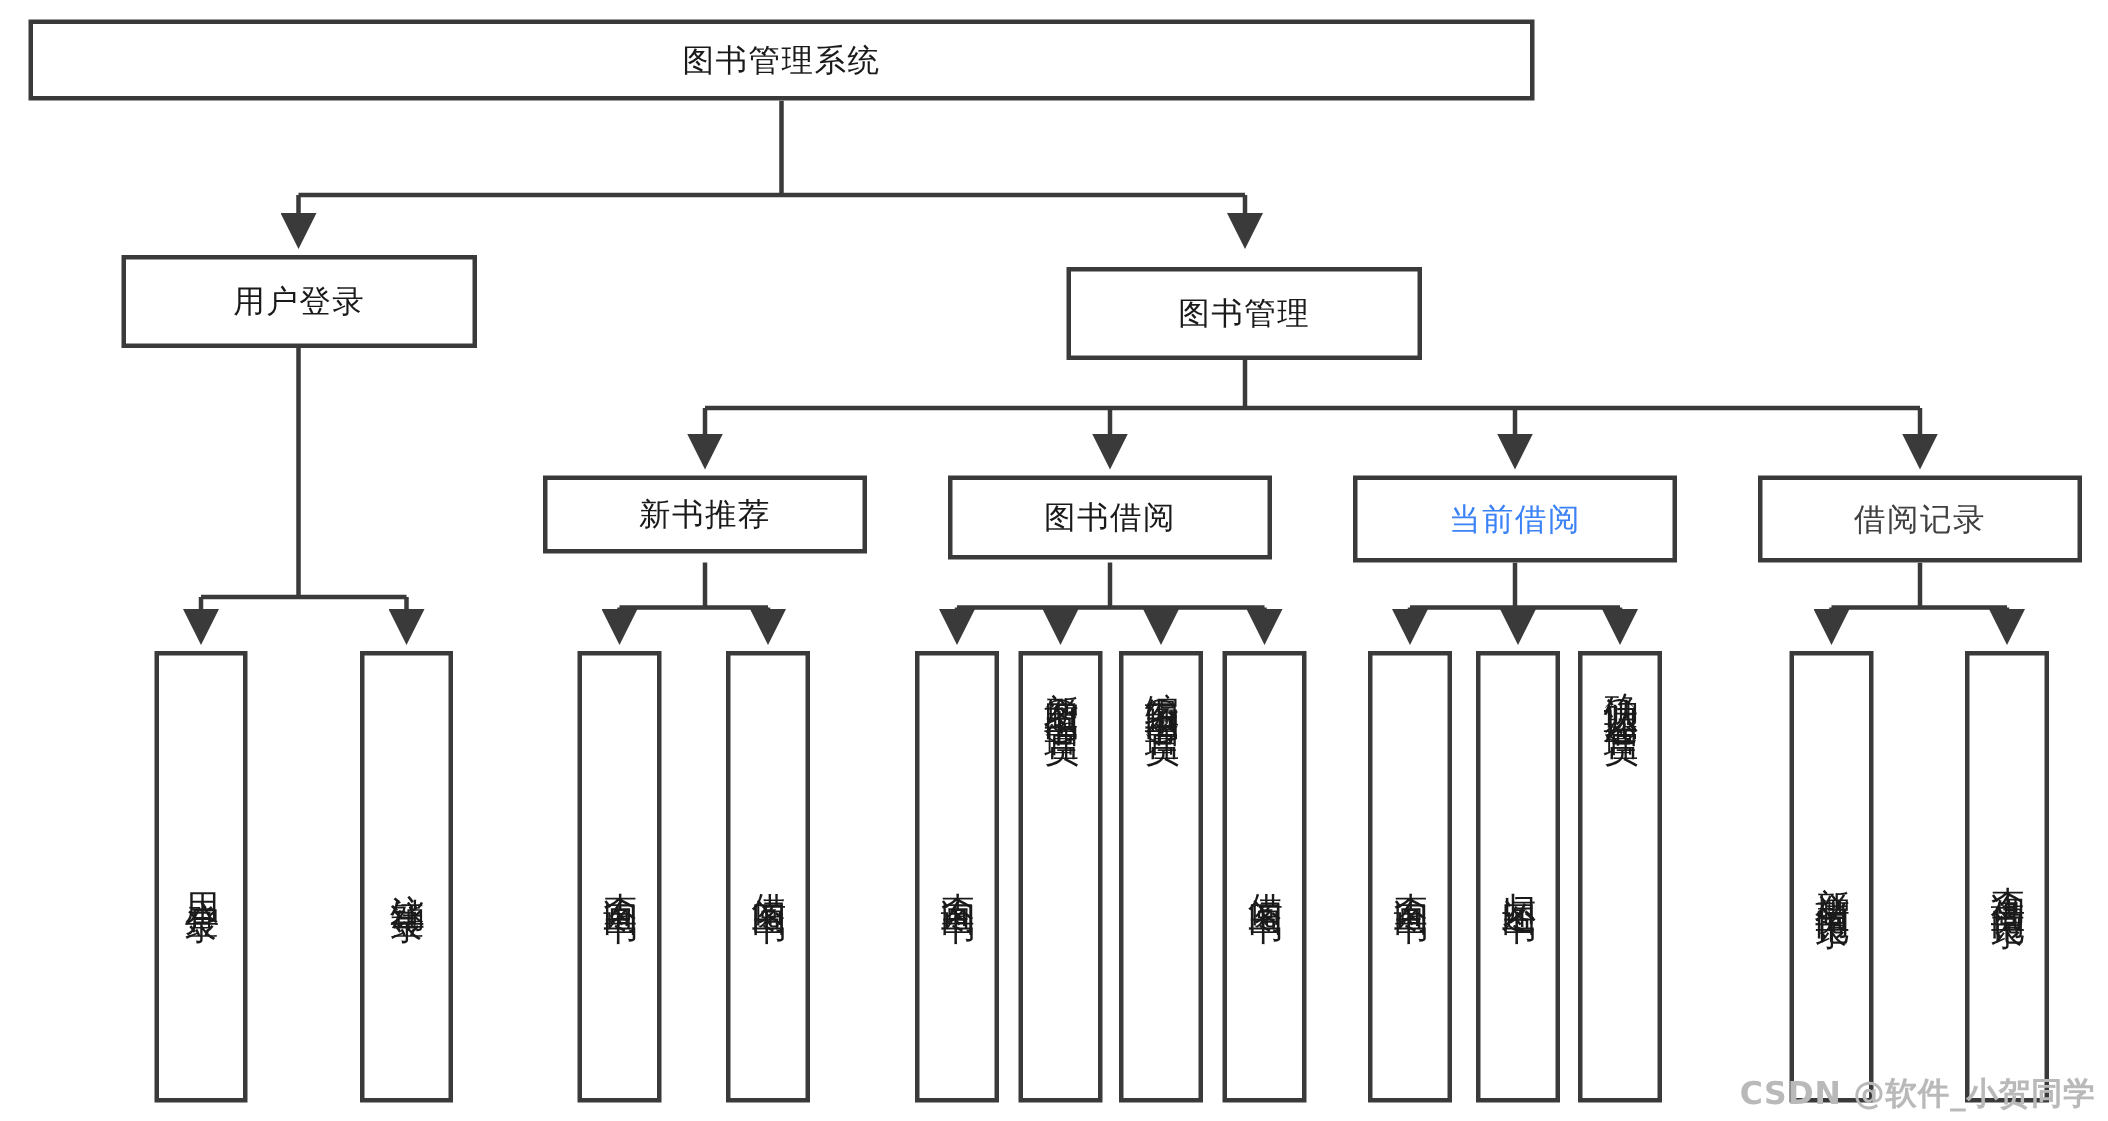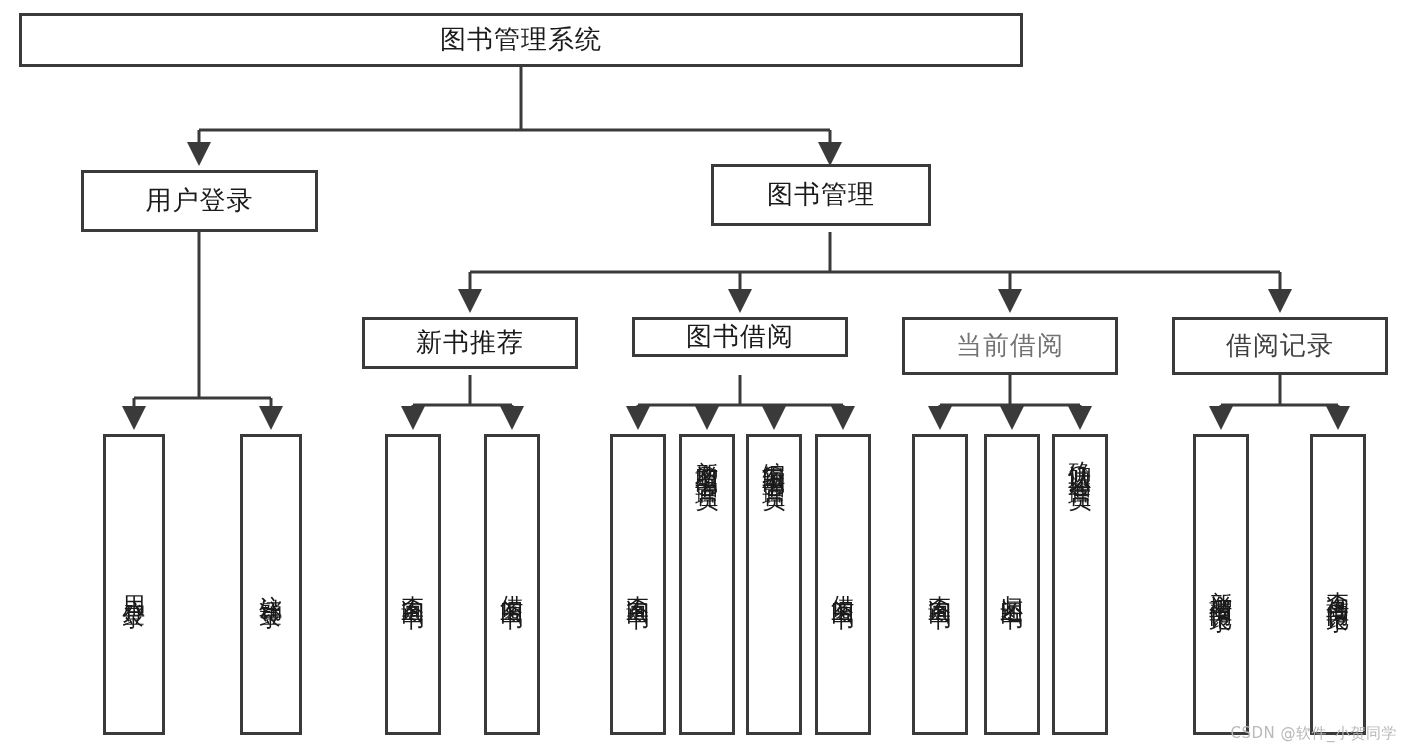--- a/index.html
+++ b/index.html
@@ -25,21 +25,21 @@
     position: absolute;
     box-sizing: border-box;
     background: #ffffff;
     border: 3px solid #3a3a3a;
     display: flex;
     align-items: center;
     justify-content: center;
   }
   .node .label {
     color: #1a1a1a;
-    font-size: 26px;
+    font-size: 21px;
     line-height: 1.15;
     letter-spacing: 1px;
     white-space: nowrap;
   }
   .node.leaf {
     align-items: flex-start;
     justify-content: center;
     padding-top: 6px;
   }
   .node.leaf.centered {
@@ -51,25 +51,26 @@
     text-orientation: upright;
     font-size: 23px;
     letter-spacing: 4px;
     white-space: nowrap;
     text-align: left;
   }
   #watermark {
     position: absolute;
     right: 8px;
     bottom: 4px;
-    font-size: 15px;
+    font-size: 21px;
     color: #b9b9b9;
     letter-spacing: 0.5px;
     white-space: nowrap;
     pointer-events: none;
+    font-weight: bold;
   }
 </style>
 </head>
 <body>
 
 <div id="page">
 
   <svg id="wires" viewBox="0 0 1405 747" xmlns="http://www.w3.org/2000/svg">
     <defs>
       <marker id="arrow" viewBox="0 0 12 12" refX="10" refY="6" markerWidth="8" markerHeight="8" orient="auto-start-reverse">
@@ -120,31 +121,31 @@
     </g>
   </svg>
 
   <div id="nodes">
       <div class="node" style="left: 19px; top: 13px; width: 1004px; height: 54px; border-color: rgb(58, 58, 58);">
         <span class="label" style="color: rgb(26, 26, 26);">图书管理系统</span>
       </div>
       <div class="node" style="left: 81px; top: 170px; width: 237px; height: 62px; border-color: rgb(58, 58, 58);">
         <span class="label" style="color: rgb(26, 26, 26);">用户登录</span>
       </div>
-      <div class="node" style="left: 711px; top: 164px; width: 220px; height: 62px; border-color: rgb(58, 58, 58); text-align: center;">
+      <div class="node" style="left: 711px; top: 178px; width: 237px; height: 62px; border-color: rgb(58, 58, 58); text-align: center;">
         <span class="label" style="color: rgb(26, 26, 26);">图书管理</span>
       </div>
       <div class="node" style="left: 362px; top: 317px; width: 216px; height: 52px; border-color: rgb(58, 58, 58);">
         <span class="label" style="color: rgb(26, 26, 26);">新书推荐</span>
       </div>
-      <div class="node" style="left: 632px; top: 317px; width: 216px; height: 40px; border-color: rgb(58, 58, 58);">
+      <div class="node" style="left: 632px; top: 317px; width: 216px; height: 56px; border-color: rgb(58, 58, 58);">
         <span class="label" style="color: rgb(26, 26, 26);">图书借阅</span>
       </div>
       <div class="node" style="left: 902px; top: 317px; width: 216px; height: 58px; border-color: rgb(58, 58, 58);">
-        <span class="label" style="color: #737373;">当前借阅</span>
+        <span class="label" style="color: #3b82f6;">当前借阅</span>
       </div>
       <div class="node" style="left: 1172px; top: 317px; width: 216px; height: 58px; border-color: rgb(58, 58, 58);">
         <span class="label" style="color: #404040;">借阅记录</span>
       </div>
       <div class="node leaf centered" style="left: 103px; top: 434px; width: 62px; height: 301px; border-color: rgb(58, 58, 58);">
         <span class="label" style="color: rgb(26, 26, 26);">用户登录</span>
       </div>
       <div class="node leaf centered" style="left: 240px; top: 434px; width: 62px; height: 301px; border-color: rgb(58, 58, 58);">
         <span class="label" style="color: rgb(26, 26, 26);">注销登录</span>
       </div>

